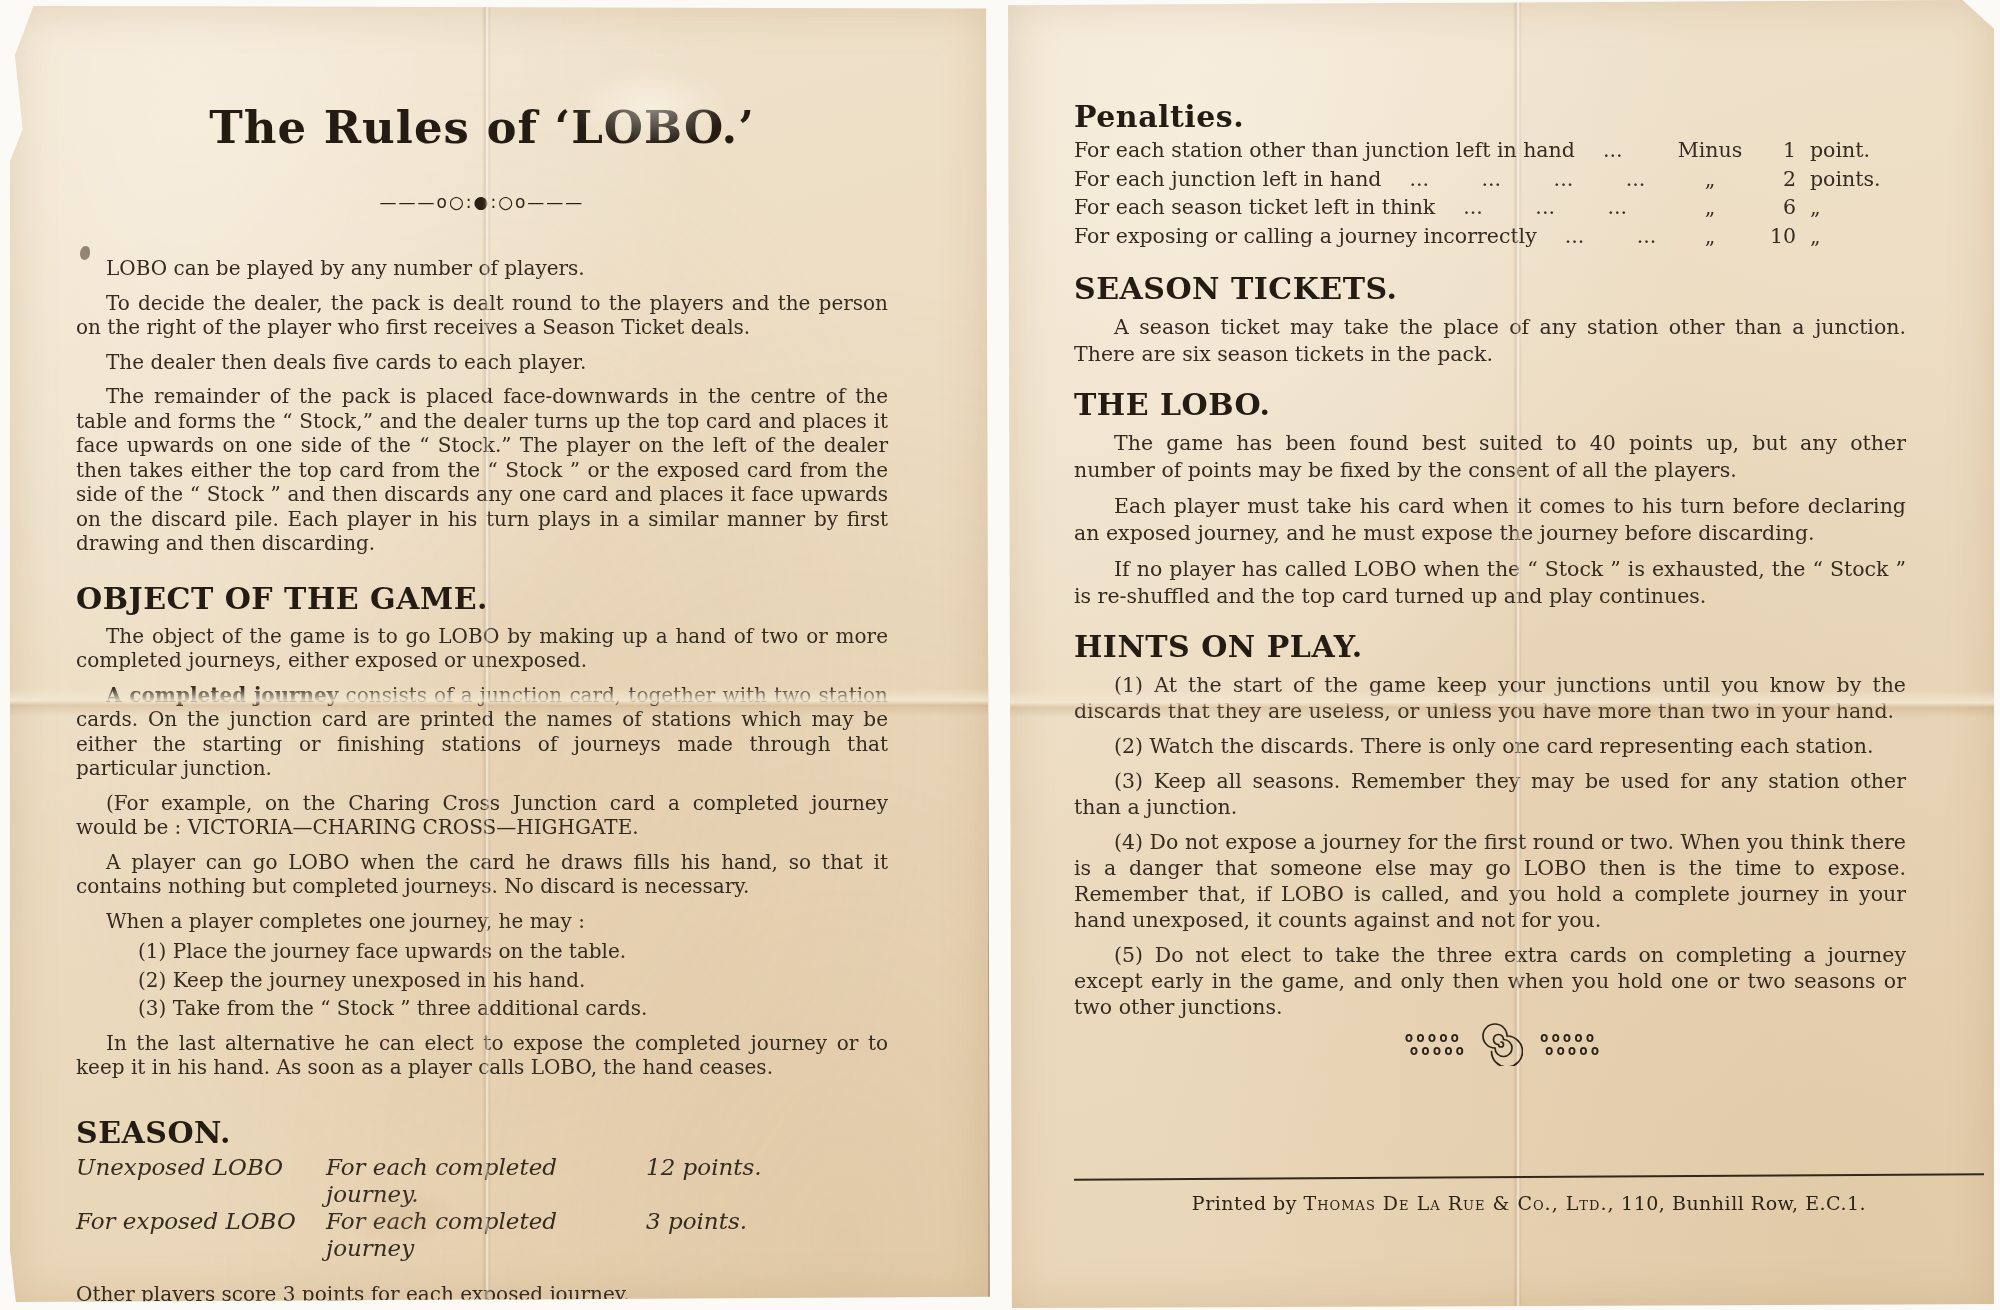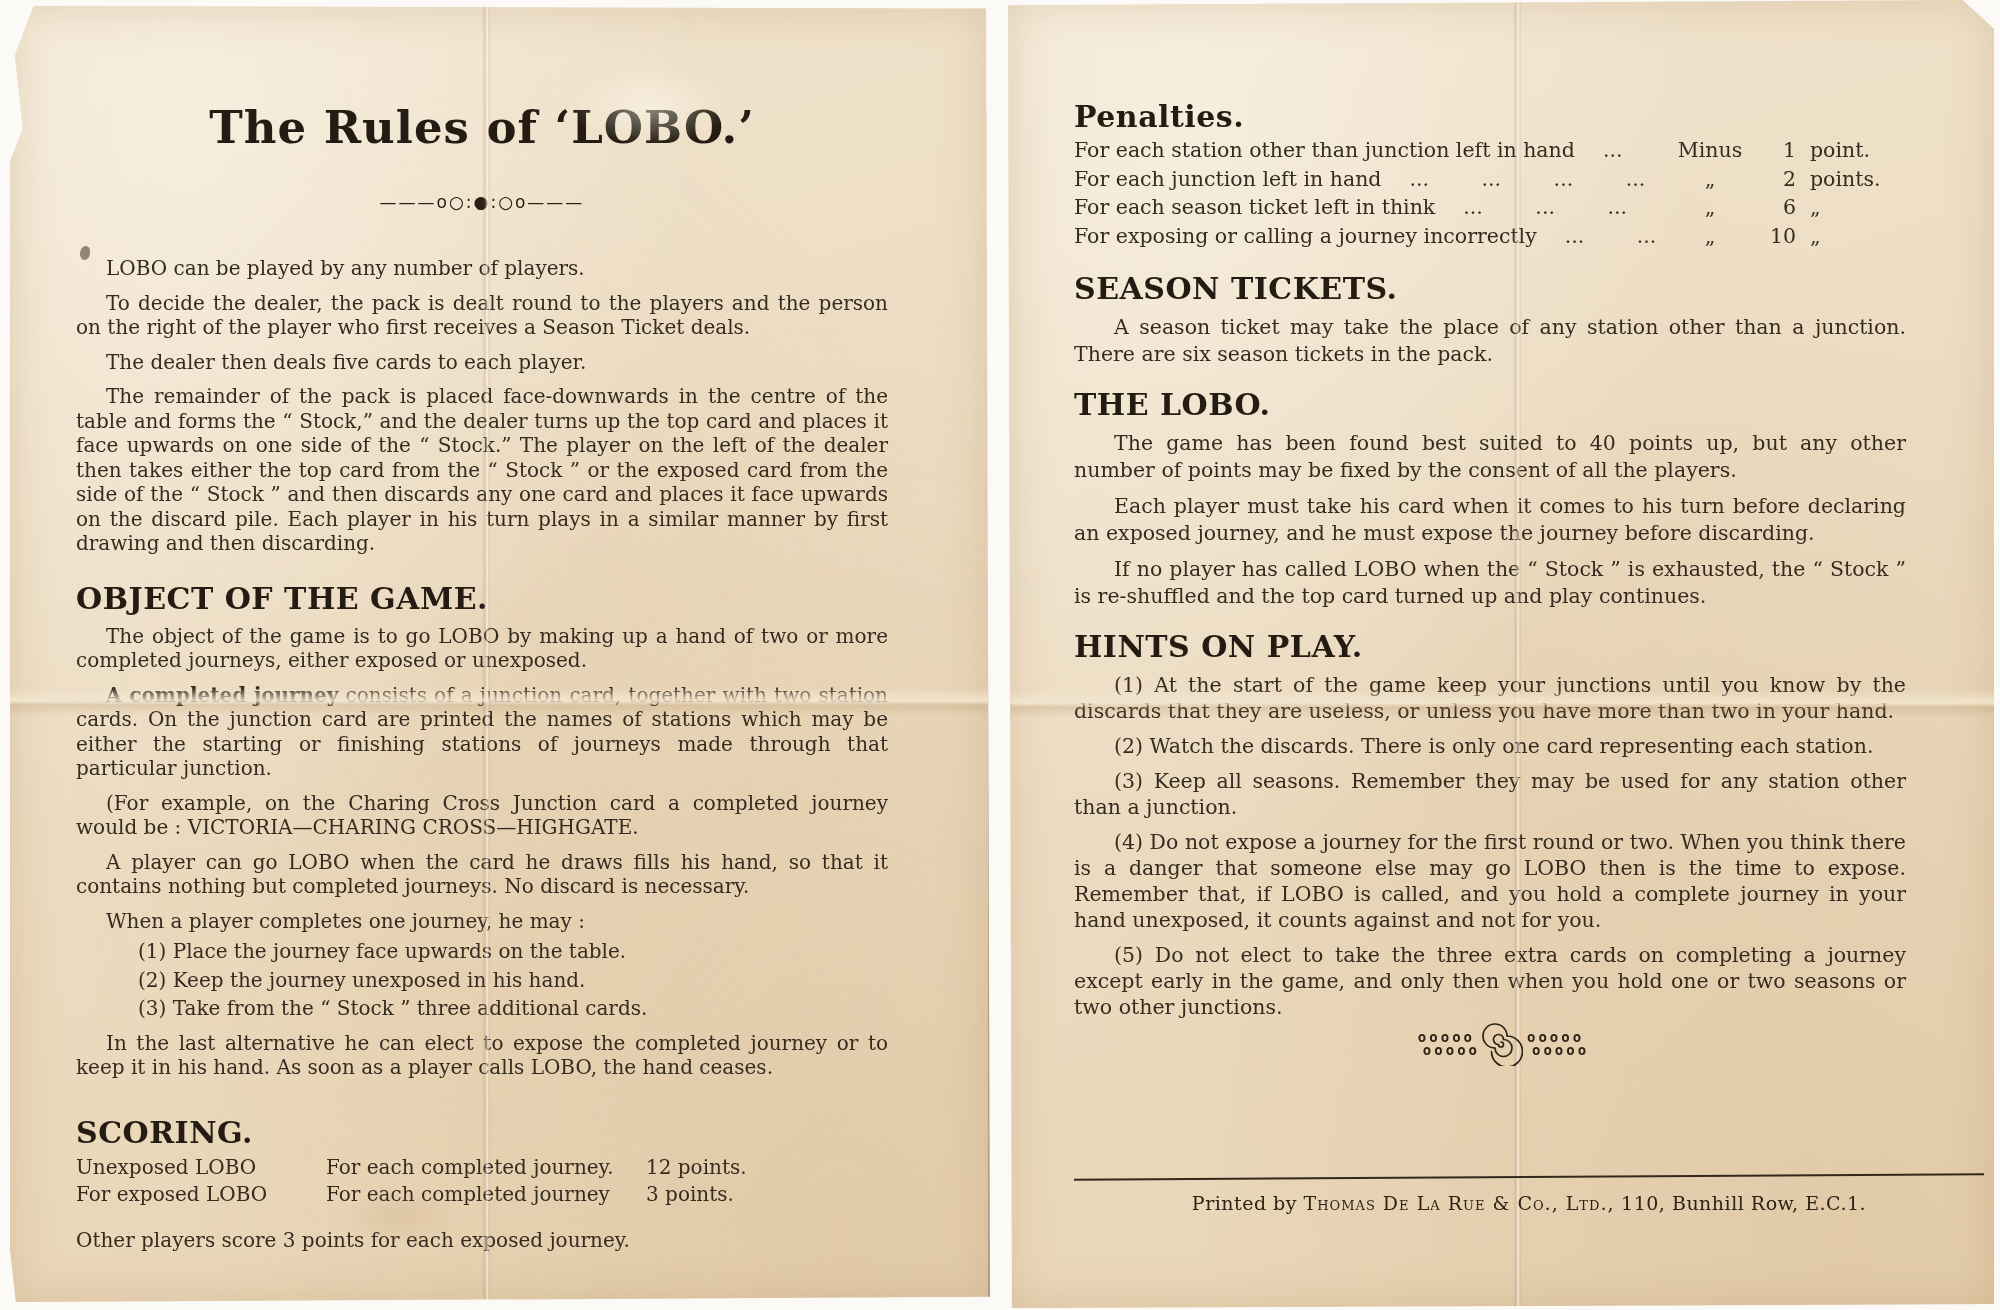--- a/index.html
+++ b/index.html
@@ -68,36 +68,36 @@
   .heading{
     margin:30px 0 12px 0;
     font-size:30px; line-height:26px; font-weight:bold;
     letter-spacing:.5px; color:#241c12;
   }
   .list-item{text-indent:62px; margin:0 0 4px 0;}
   .lead-bold{font-weight:bold;}
   .ital{}
 
   
-  .scoring-row{display:grid;grid-template-columns:250px 320px auto;font-size:20px;line-height:27px;}
+  .scoring-row{display:grid;grid-template-columns:250px 320px auto;font-size:23px;line-height:27px;font-style:italic;}
   .scoring-note{margin-top:20px;font-size:20px;line-height:24px;}
 
   
   .pen-table{margin-top:2px;}
   .pen-row{display:flex;align-items:baseline;font-size:20.5px;line-height:28.5px;}
   .pen-label{white-space:nowrap;}
   .pen-dots{flex:1;overflow:hidden;white-space:nowrap;word-spacing:46px;padding-left:28px;color:#3a2f22;}
   .pen-minus{width:92px;text-align:center;white-space:nowrap;}
   .pen-val{width:40px;text-align:right;}
   .pen-unit{width:96px;padding-left:14px;}
 
   
   .rose-ornament{
     position:absolute; left:0; right:0; top:1022px;
-    display:flex; justify-content:center; align-items:center; gap:2px;
+    display:flex; justify-content:center; align-items:center; gap:15px;
     color:#2c2316;
   }
   .dots-col{display:flex;flex-direction:column;line-height:13px;
     font-family:"DejaVu Sans Mono","Liberation Mono",monospace;
     font-size:14px;font-weight:bold;letter-spacing:3px;}
   .dots-col .row2{transform:translateX(5px);}
   .rose-svg{margin:0 2px;}
 
   
   .footer{position:absolute;left:66px;right:10px;top:1176px;}
@@ -131,21 +131,21 @@
     <p class="para">The object of the game is to go LOBO by making up a hand of two or more completed journeys, either exposed or unexposed.</p>
     <p class="para"><span class="lead-bold">A completed journey</span><span> consists of a junction card, together with two station cards. On the junction card are printed the names of stations which may be either the starting or finishing stations of journeys made through that particular junction.</span></p>
     <p class="para">(For example, on the Charing Cross Junction card a completed journey would be : VICTORIA—CHARING CROSS—HIGHGATE.</p>
     <p class="para">A player can go LOBO when the card he draws fills his hand, so that it contains nothing but completed journeys. No discard is necessary.</p>
     <p class="para" style="margin-bottom:6px;">When a player completes one journey, he may :</p>
     <p class="para list-item">(1) Place the journey face upwards on the table.</p>
     <p class="para list-item">(2) Keep the journey unexposed in his hand.</p>
     <p class="para list-item" style="margin-bottom:10px;">(3) Take from the “ Stock ” three additional cards.</p>
     <p class="para">In the last alternative he can elect to expose the completed journey or to keep it in his hand. As soon as a player calls LOBO, the hand ceases.</p>
 
-    <h2 class="heading" style="margin-top:40px;margin-bottom:8px;">SCORING.</h2>
+    <h2 class="heading" style="margin-top:40px;margin-bottom:8px;">SEASON.</h2>
     <div class="scoring-row">
       <span>Unexposed LOBO</span>
       <span>For each completed journey.</span>
       <span>12 points.</span>
     </div>
     <div class="scoring-row">
       <span>For exposed LOBO</span>
       <span>For each completed journey</span>
       <span>3 points.</span>
     </div>

